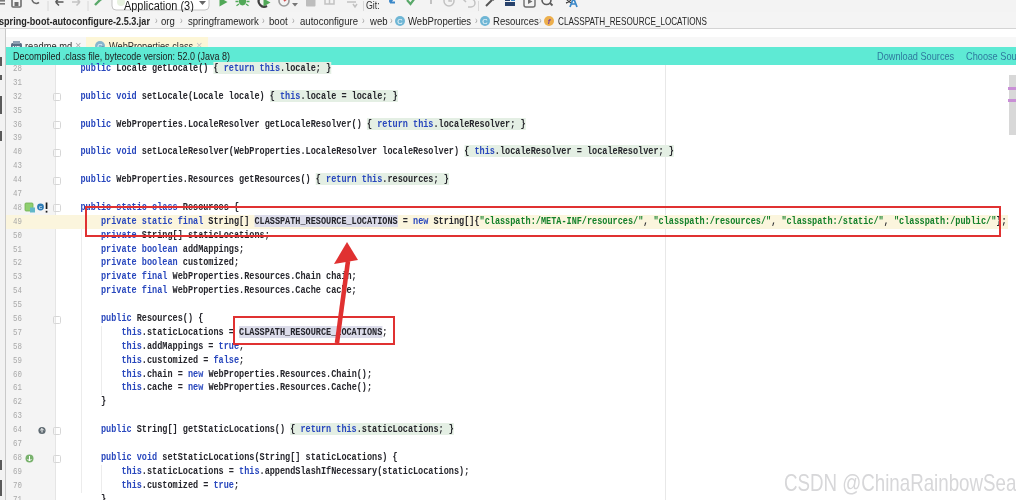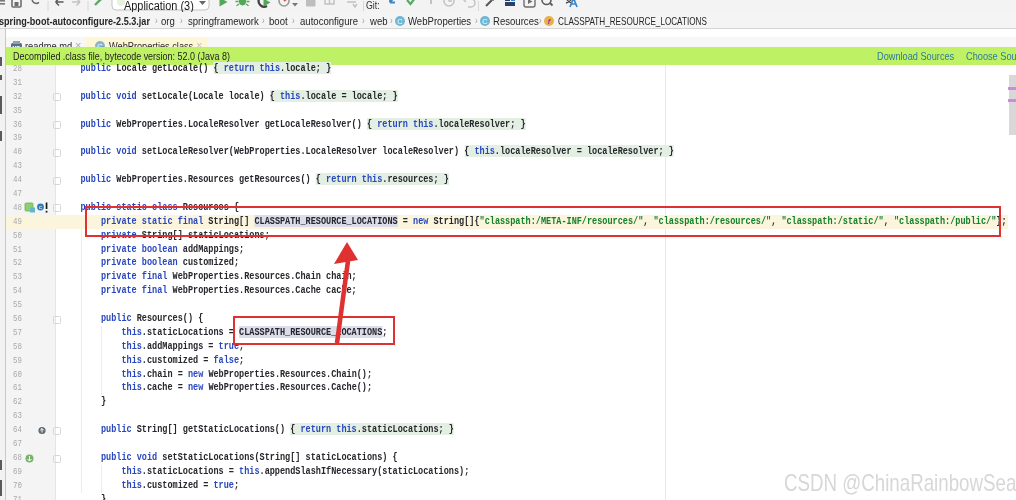--- a/index.html
+++ b/index.html
@@ -5,21 +5,21 @@
 #page{position:relative;width:1016px;height:500px;overflow:hidden;background:#fff;font-family:"Liberation Sans",sans-serif}
 
 #toolbar{position:absolute;left:0;top:0;width:1016px;height:24px;background:#f3f3f3;border-bottom:1px solid #c9c9c9;box-sizing:border-box;overflow:hidden}
 
 #crumbs{position:absolute;left:0;top:12px;width:1016px;height:17px;background:#f4f4f4;border-bottom:1px solid #d4d4d4;box-sizing:border-box;overflow:hidden}
 .crumb{position:absolute;top:3px;font-size:11px;color:#262626;white-space:pre;transform:scaleX(0.87);transform-origin:0 0}
 .csep{position:absolute;top:3px;font-size:10px;color:#9f9f9f;transform:scaleX(0.8);transform-origin:0 0}
 
 #tabbar{position:absolute;left:6px;top:37px;width:1010px;height:18px;background:#f7f7f7;overflow:hidden}
 
-#banner{position:absolute;left:6px;top:47px;width:1010px;height:28px;background:#bef264;border-bottom:1px solid #ece4c0;box-sizing:border-box}
+#banner{position:absolute;left:6px;top:47px;width:1010px;height:28px;background:#5eead4;border-bottom:1px solid #ece4c0;box-sizing:border-box}
 
 #stripe{position:absolute;left:0;top:29px;width:6px;height:471px;background:#f2f2f2;border-right:1px solid #c9c9c9;box-sizing:border-box}
 .sl{position:absolute;left:0px;width:1.8px;background:#5a5a5a}
 
 #gutter{position:absolute;left:6px;top:65px;width:50px;height:435px;background:#f4f4f4;border-right:1px solid #e5e5e5;box-sizing:border-box}
 #editor{position:absolute;left:6px;top:65px;width:1002px;height:435px;background:#ffffff}
 #margin-guide{position:absolute;left:665px;top:65px;width:1px;height:435px;background:#e8e8e8}
 #curline{position:absolute;left:6px;top:214.9px;width:1002px;height:13.9px;background:#fbf5dd}
 #nums{position:absolute;left:6px;top:62px;width:16px;font-family:"Liberation Mono",monospace;font-size:9.5px;color:#a8a8a8}
 #nums div{height:13.9px;line-height:13.9px;text-align:right;transform:scaleX(0.78);transform-origin:100% 0}

